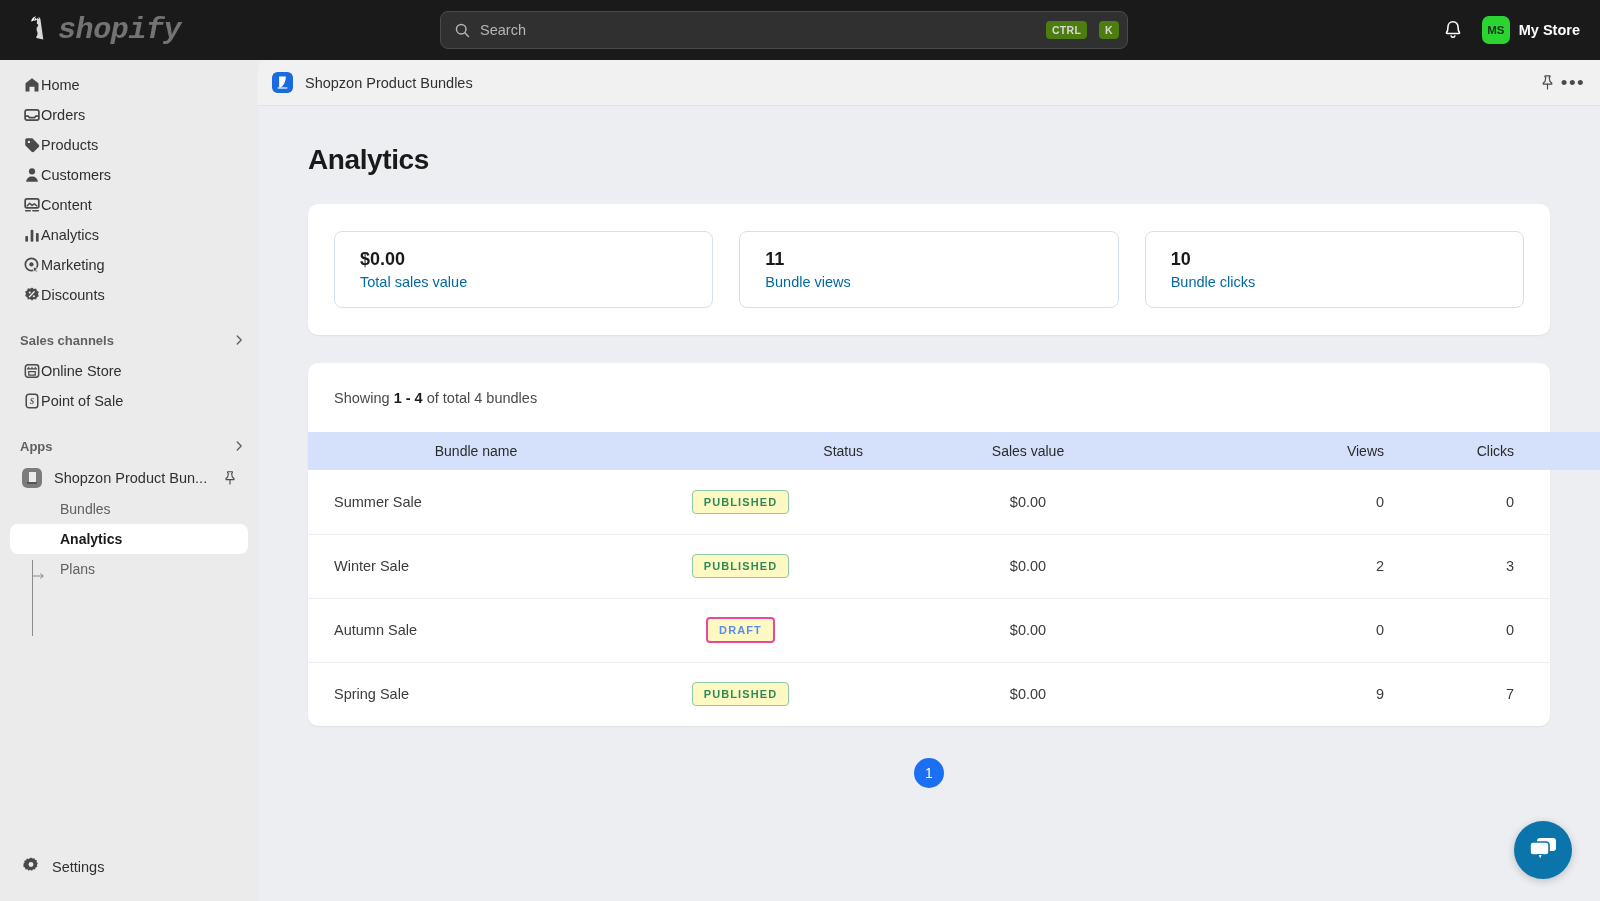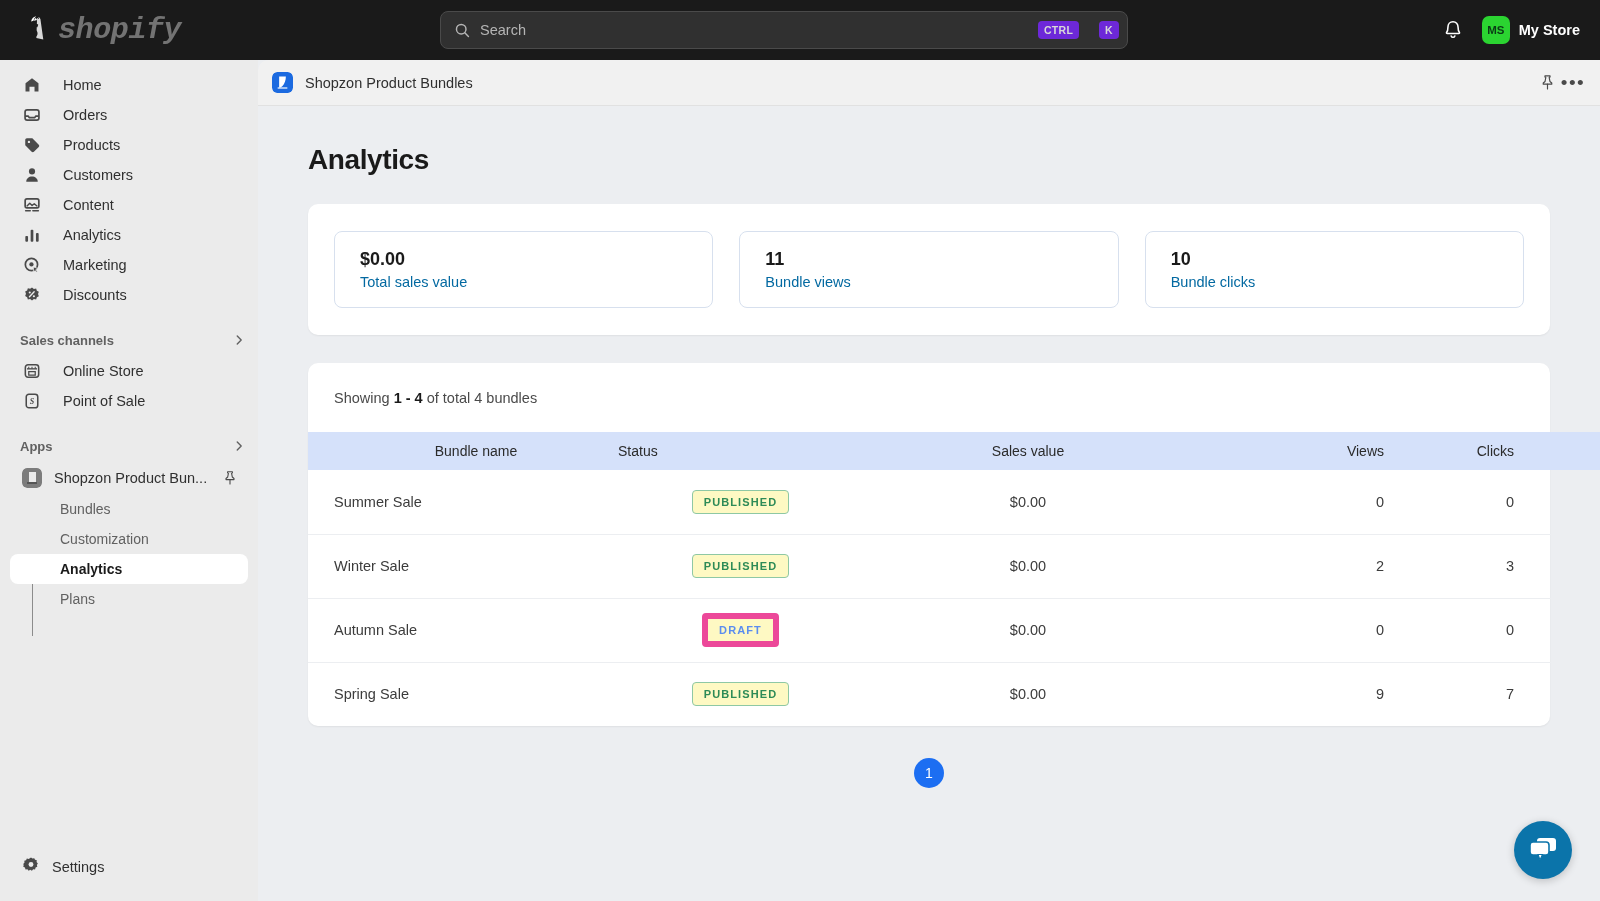--- a/index.html
+++ b/index.html
@@ -31,24 +31,24 @@
     width: 688px; height: 38px;
     background: #303030;
     border: 1px solid #4a4a4a;
     border-radius: 8px;
     display: flex; align-items: center;
     padding: 0 8px 0 13px;
   }
   .search-box .s-icon { width: 17px; height: 17px; flex: 0 0 17px; }
   .search-ph { color: #b5b5b5; font-size: 14.5px; margin-left: 9px; flex: 1; }
   .kbd {
-    background: #6d28d9; color: #d8d8d8;
+    background: #4d7c0f; color: #d8d8d8;
     font-size: 10.5px; font-weight: bold;
     border-radius: 4px; padding: 3px 6px;
-    margin-left: 20px; letter-spacing: 0.3px;
+    margin-left: 12px; letter-spacing: 0.3px;
   }
   .topbar-right {
     position: absolute; right: 16px; top: 0; height: 60px;
     display: flex; align-items: center; gap: 14px;
   }
   .bell { width: 22px; height: 22px; cursor: pointer; }
   .store-chip { display: flex; align-items: center; gap: 9px; cursor: pointer; padding: 4px; }
   .avatar {
     width: 28px; height: 28px; border-radius: 7px;
     background: #2bd431; color: #0b3b16;
@@ -58,21 +58,21 @@
   .store-name { color: #fff; font-size: 14.5px; font-weight: bold; }
 
   
   .sidebar {
     position: absolute; top: 60px; left: 0;
     width: 258px; height: 841px;
     background: #ebebeb;
     padding-top: 10px;
   }
   .nav-item {
-    display: flex; align-items: center; gap: 22px;
+    display: flex; align-items: center; gap: 0;
     height: 30px; margin: 0 10px 0 10px;
     padding-left: 12px; border-radius: 8px;
     cursor: pointer;
   }
   .nav-item .ic { width: 19px; height: 19px; flex: 0 0 19px; display: flex; align-items: center; justify-content: center; }
   .nav-item .lb { font-size: 14.5px; color: #303030; }
 
   .sec-head {
     display: flex; align-items: center;
     margin: 18px 12px 4px 20px; height: 24px;
@@ -160,40 +160,40 @@
 
   .showing { padding: 27px 26px 26px 26px; font-size: 14.5px; color: #4a4a4a; margin-top: 28px; }
   .showing b { color: #1a1a1a; font-weight: bold; }
 
   table { width: 100%; border-collapse: collapse; table-layout: fixed; }
   thead th {
     background: #d5e1fa; height: 38px;
     font-size: 14px; font-weight: normal; color: #2b2b2b;
   }
   th.c-name  { width: 310px; text-align: center; padding-left: 26px; }
-  th.c-stat  { width: 245px; text-align: left; }
+  th.c-stat  { width: 245px; text-align: right; }
   th.c-sales { width: 330px; text-align: center; }
   th.c-views { width: 215px; text-align: right; padding-right: 24px; }
   th.c-click { width: 202px; text-align: right; padding-right: 96px; }
   tbody tr { border-bottom: 1px solid #eceef1; }
   tbody tr:last-child { border-bottom: none; }
   tbody td { height: 64px; font-size: 14.5px; color: #3c3c3c; }
   td.c-name  { text-align: left; padding-left: 26px; }
   td.c-stat  { text-align: center; }
   td.c-sales { text-align: center; }
   td.c-views { text-align: right; padding-right: 24px; }
   td.c-click { text-align: right; padding-right: 96px; }
 
   .badge {
     display: inline-block; border-radius: 4px;
     font-size: 11px; font-weight: bold; letter-spacing: 1.1px;
     padding: 5px 11px; background: #fef9c3;
   }
   .badge.published { color: #2e8b57; border: 1px solid #8ec8a4; }
-  .badge.draft { color: #5b8def; border: 6px solid #ec4899; }
+  .badge.draft { color: #5b8def; border: 2px solid #ec4899; }
 
   .pager { display: flex; justify-content: center; margin-top: 32px; }
   .page-dot {
     width: 30px; height: 30px; border-radius: 50%;
     background: #1c6ef2; color: #fff;
     font-size: 14px; display: flex; align-items: center; justify-content: center;
     cursor: pointer;
   }
 
   .chat-fab {
@@ -378,21 +378,20 @@
       </svg>
   </div>
 
   <div class="tree-line" style="top:500px;height:76px;"></div>
   <svg class="tree-elbow" style="top:511px;" viewBox="0 0 14 10">
     <path d="M0.5 1 L0.5 5 L11 5" fill="none" stroke="#8c8c8c" stroke-width="1"></path>
     <path d="M8.6 2.8 L11.4 5 L8.6 7.2" fill="none" stroke="#8c8c8c" stroke-width="1" stroke-linecap="round" stroke-linejoin="round"></path>
   </svg>
 
   <div class="sub-item">Bundles</div>
-  <div class="sub-item">Customization</div>
   <div class="sub-item active">Analytics</div>
   <div class="sub-item">Plans</div>
 
   <div class="settings-row">
     <span class="ic">
       <svg width="18" height="18" viewBox="0 0 20 20">
           <path d="M10 1.6l1.6 1.3 2-.5.9 1.8 2 .6-.3 2 1.4 1.5-1.1 1.7.5 2-1.9.9-.6 2-2.1-.1-1.4 1.5-1.8-1-1.8 1-1.4-1.5-2.1.1-.6-2-1.9-.9.5-2L1.4 8.8l1.4-1.5-.3-2 2-.6.9-1.8 2 .5z" fill="#4a4a4a"></path>
           <circle cx="10" cy="9.4" r="2.7" fill="#ebebeb"></circle>
         </svg>
     </span>

